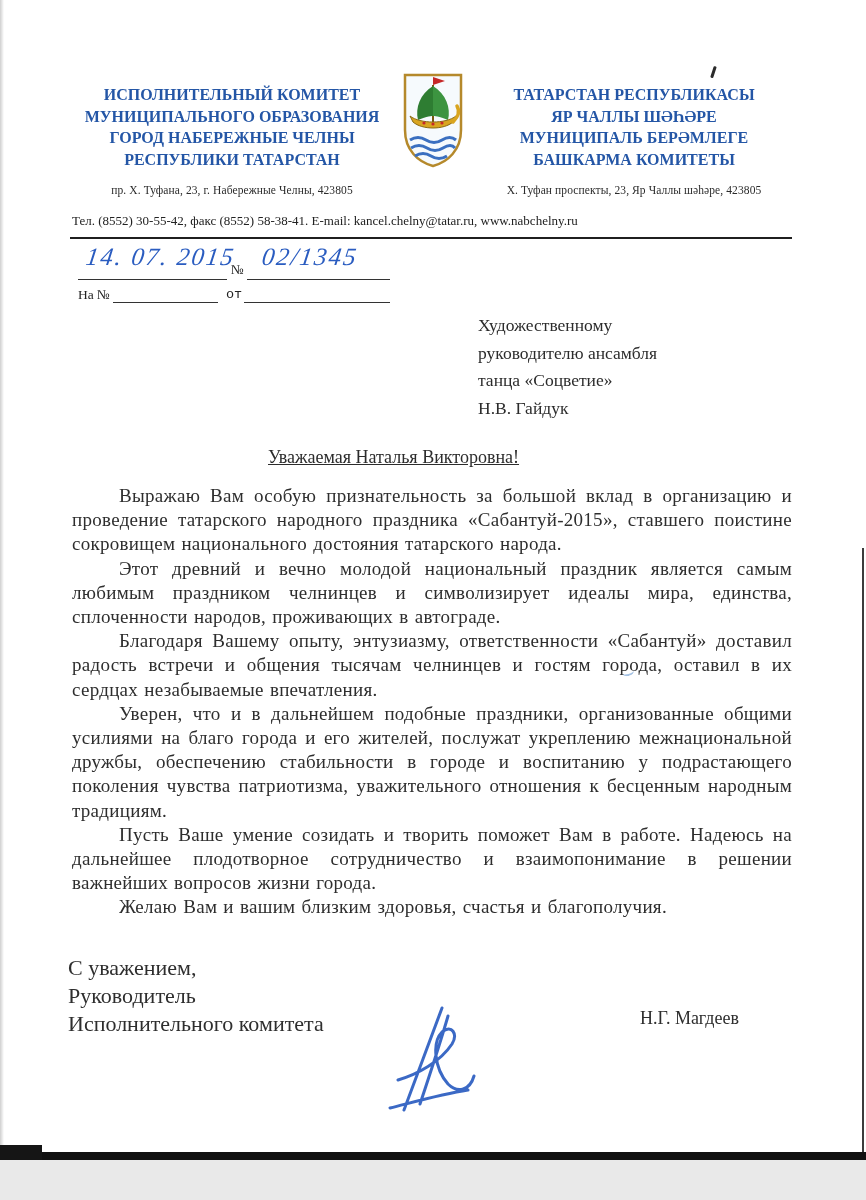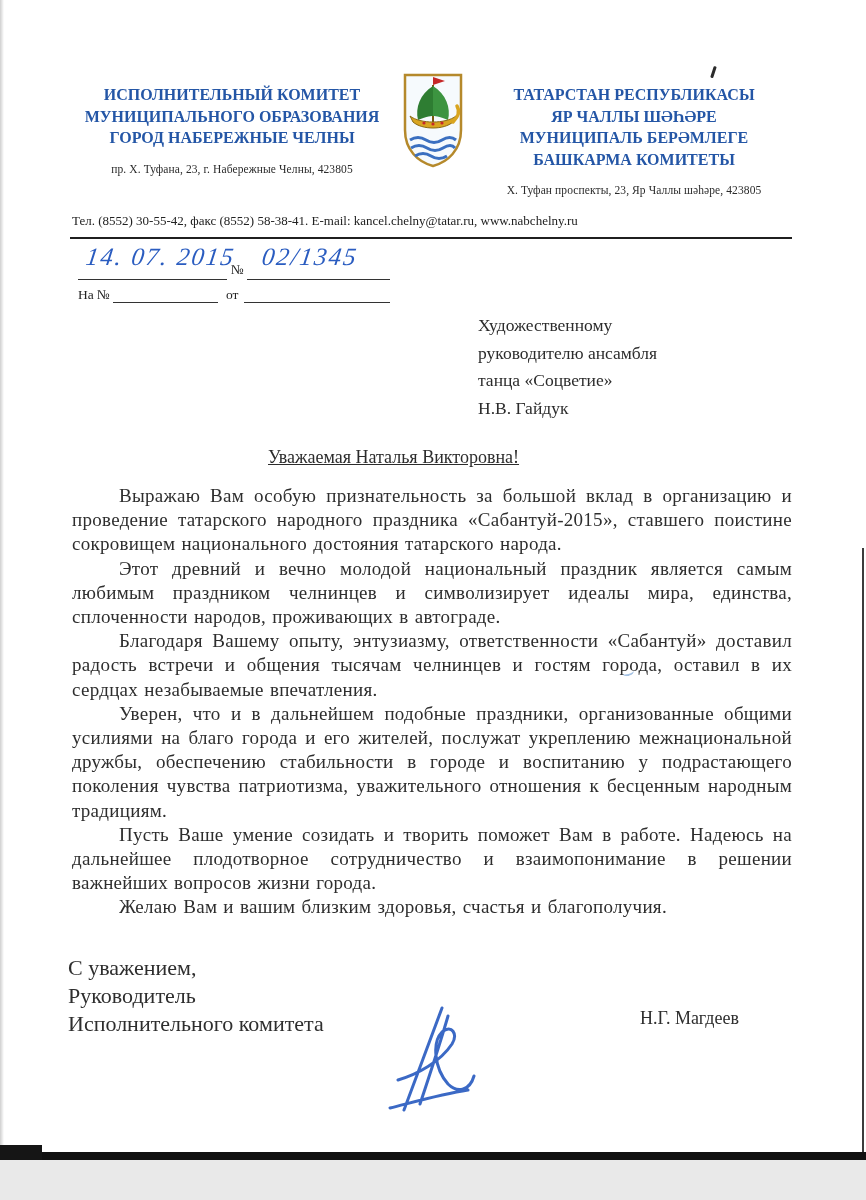--- a/index.html
+++ b/index.html
@@ -20,21 +20,21 @@
   .rule { position:absolute; left:70px; top:237px; width:722px; border-top:2px solid #1f1f1f; }
 
   
   .hw { font-style:italic; color:#2a5cc0; font-size:25px;
     transform:skewX(-8deg); letter-spacing:2px; white-space:nowrap; }
   .ref-date { position:absolute; left:86px; top:243px; }
   .ref-num  { position:absolute; left:262px; top:243px; }
   .ref-label { position:absolute; font-size:13.5px; color:#222; }
   .lbl-no { left:231px; top:262px; }
   .lbl-na { left:78px;  top:287px; }
-  .lbl-ot { left:226px; top:287px; }
+  .lbl-ot { left:226px; top:287px;font-family:Liberation Mono, monospace; }
   .uline { position:absolute; border-bottom:1.3px solid #333; height:1px; }
   .u1 { left:78px;  top:278px; width:149px; }
   .u2 { left:247px; top:278px; width:143px; }
   .u3 { left:113px; top:301px; width:105px; }
   .u4 { left:244px; top:301px; width:146px; }
 
   
   .recipient { position:absolute; left:478px; top:312px; width:280px;
     font-size:17.5px; line-height:27.5px; color:#2c2c2c; }
 
@@ -63,20 +63,21 @@
 </style>
 </head>
 <body>
 
 <div class="page">
 
   <div class="lh-block lh-left">
     <div>ИСПОЛНИТЕЛЬНЫЙ КОМИТЕТ</div>
     <div>МУНИЦИПАЛЬНОГО ОБРАЗОВАНИЯ</div>
     <div>ГОРОД НАБЕРЕЖНЫЕ ЧЕЛНЫ</div>
+    <div>РЕСПУБЛИКИ ТАТАРСТАН</div>
     <div class="lh-addr">пр. Х. Туфана, 23, г. Набережные Челны, 423805</div>
   </div>
 
   <div class="coa">
     <svg width="62" height="97" viewBox="0 0 62 97" xmlns="http://www.w3.org/2000/svg">
       <path d="M3,3 H59 V58 C59,78 46,90 31,94 C16,90 3,78 3,58 Z" fill="#f6fafd" stroke="#b5892b" stroke-width="2.5"></path>
       <path d="M8,68 Q16,63 24,68 T40,68 T54,68" stroke="#3a6fc0" fill="none" stroke-width="3"></path>
       <path d="M9,76 Q17,71 25,76 T41,76 T53,76" stroke="#3a6fc0" fill="none" stroke-width="3"></path>
       <path d="M13,84 Q21,79 29,84 T45,84" stroke="#3a6fc0" fill="none" stroke-width="3"></path>
       <path d="M31,50 V13" stroke="#7a5a10" stroke-width="2"></path>

